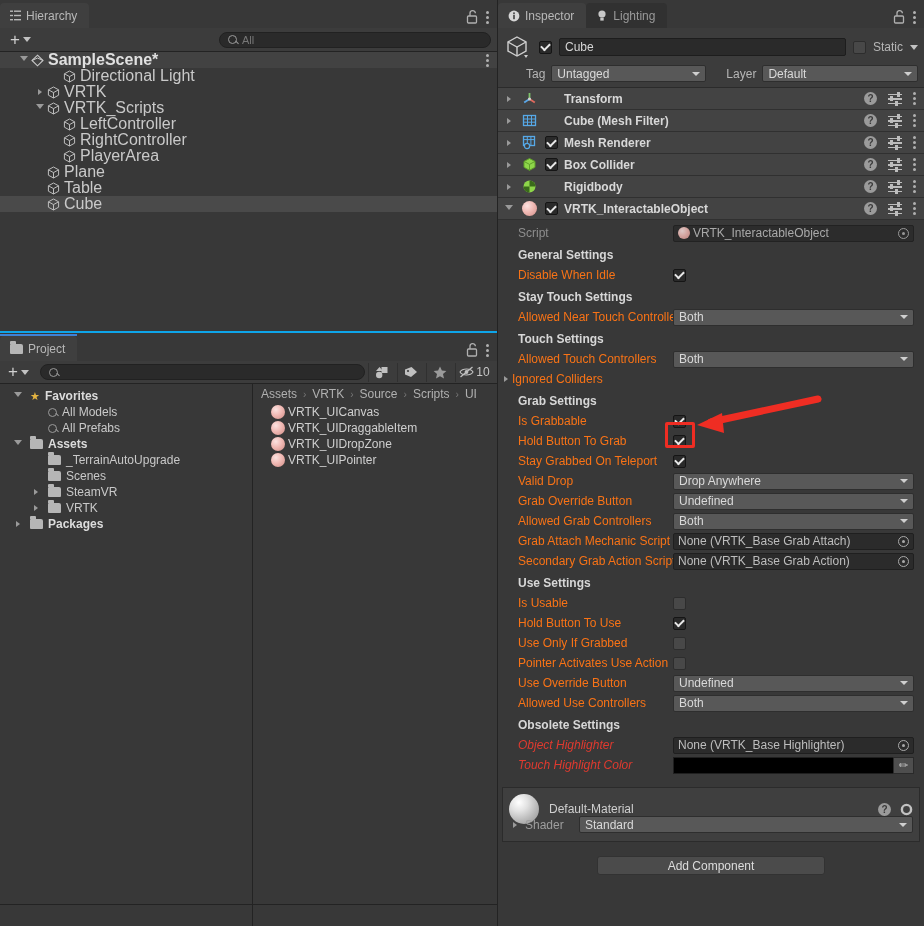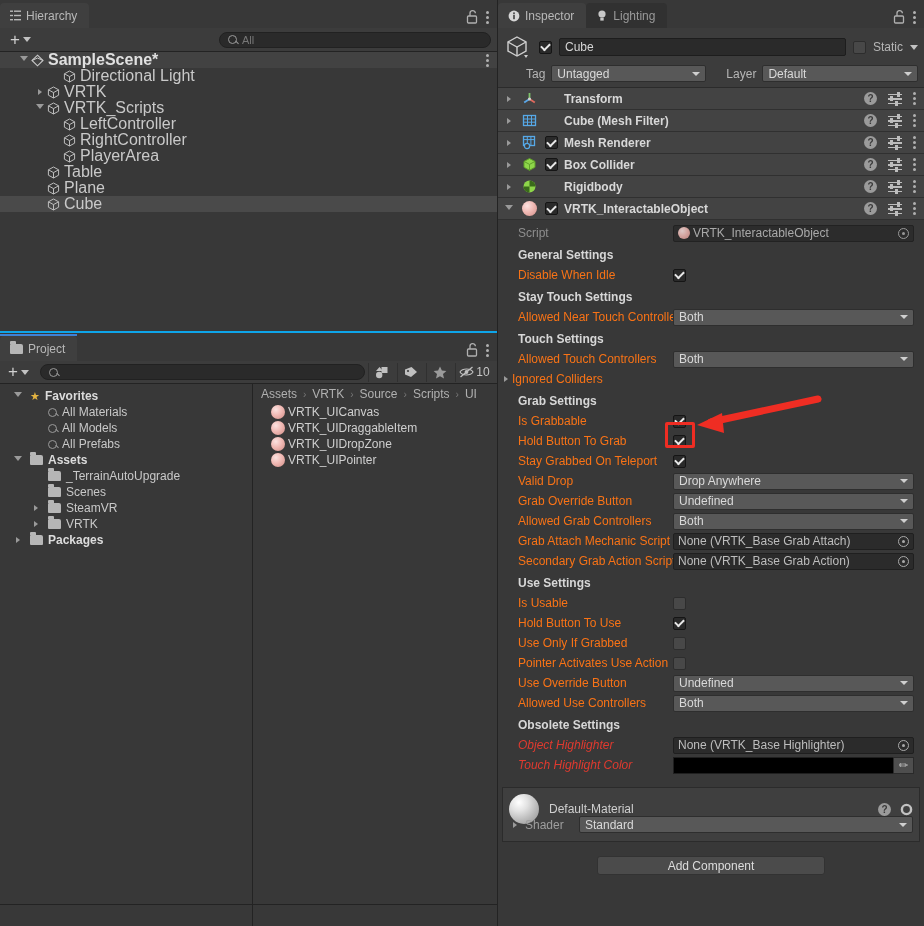--- a/index.html
+++ b/index.html
@@ -300,32 +300,32 @@
           </div>
           <div class="hrow">
             <span style="display:inline-block;width:30px;"></span>
             <span class="tri-slot"></span>
             <span style="display:flex;align-items:center;margin-right:4px;">
               <svg width="13" height="13" viewBox="0 0 13 13">
                 <path d="M6.5 1 L11.6 3.8 L11.6 9.2 L6.5 12 L1.4 9.2 L1.4 3.8 Z" fill="none" stroke="#bdbdbd" stroke-width="1"></path>
                 <path d="M1.4 3.8 L6.5 6.6 L11.6 3.8 M6.5 6.6 L6.5 12" fill="none" stroke="#bdbdbd" stroke-width="1"></path>
               </svg>
             </span>
-            <span>Table</span>
+            <span>Plane</span>
           </div>
           <div class="hrow">
             <span style="display:inline-block;width:30px;"></span>
             <span class="tri-slot"></span>
             <span style="display:flex;align-items:center;margin-right:4px;">
               <svg width="13" height="13" viewBox="0 0 13 13">
                 <path d="M6.5 1 L11.6 3.8 L11.6 9.2 L6.5 12 L1.4 9.2 L1.4 3.8 Z" fill="none" stroke="#bdbdbd" stroke-width="1"></path>
                 <path d="M1.4 3.8 L6.5 6.6 L11.6 3.8 M6.5 6.6 L6.5 12" fill="none" stroke="#bdbdbd" stroke-width="1"></path>
               </svg>
             </span>
-            <span>Plane</span>
+            <span>Table</span>
           </div>
           <div class="hrow selected">
             <span style="display:inline-block;width:30px;"></span>
             <span class="tri-slot"></span>
             <span style="display:flex;align-items:center;margin-right:4px;">
               <svg width="13" height="13" viewBox="0 0 13 13">
                 <path d="M6.5 1 L11.6 3.8 L11.6 9.2 L6.5 12 L1.4 9.2 L1.4 3.8 Z" fill="none" stroke="#bdbdbd" stroke-width="1"></path>
                 <path d="M1.4 3.8 L6.5 6.6 L11.6 3.8 M6.5 6.6 L6.5 12" fill="none" stroke="#bdbdbd" stroke-width="1"></path>
               </svg>
             </span>
@@ -392,26 +392,20 @@
 
       <div class="proj-body">
         <div class="proj-tree" id="proj-tree">
             <div class="prow">
               <span style="display:inline-block;width:6px;"></span>
               <span class="tri-slot">
                 <span class="tri open"></span>
               </span>
               <span class="favstar">★</span>
               <span style="font-weight:bold;color:#dcdcdc;">Favorites</span>
-            </div>
-            <div class="prow">
-              <span style="display:inline-block;width:24px;"></span>
-              <span class="tri-slot"></span>
-              <span class="magnifier"></span>
-              <span style="">All Materials</span>
             </div>
             <div class="prow">
               <span style="display:inline-block;width:24px;"></span>
               <span class="tri-slot"></span>
               <span class="magnifier"></span>
               <span style="">All Models</span>
             </div>
             <div class="prow">
               <span style="display:inline-block;width:24px;"></span>
               <span class="tri-slot"></span>

